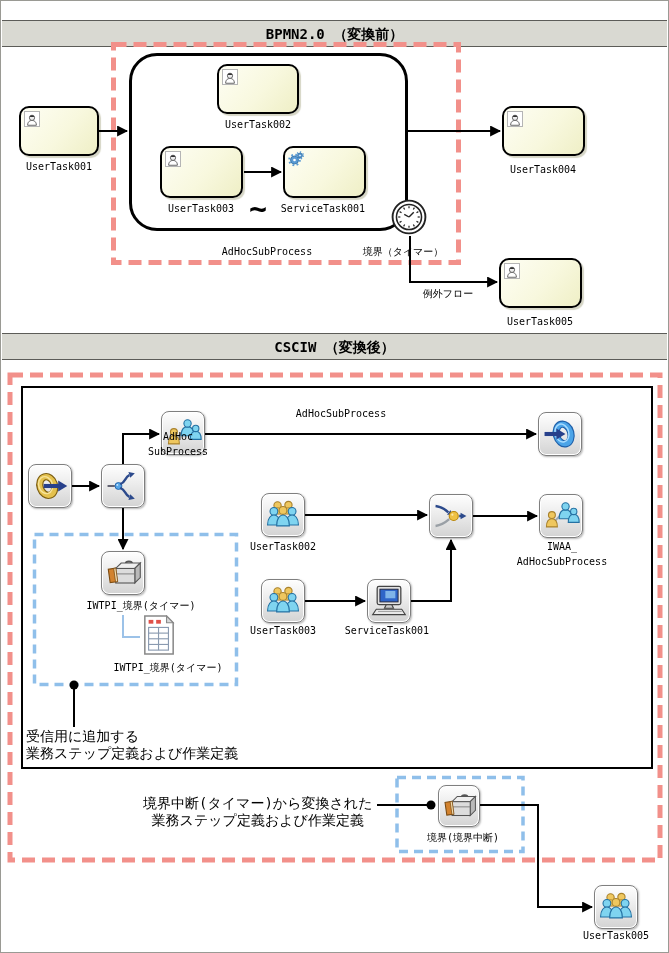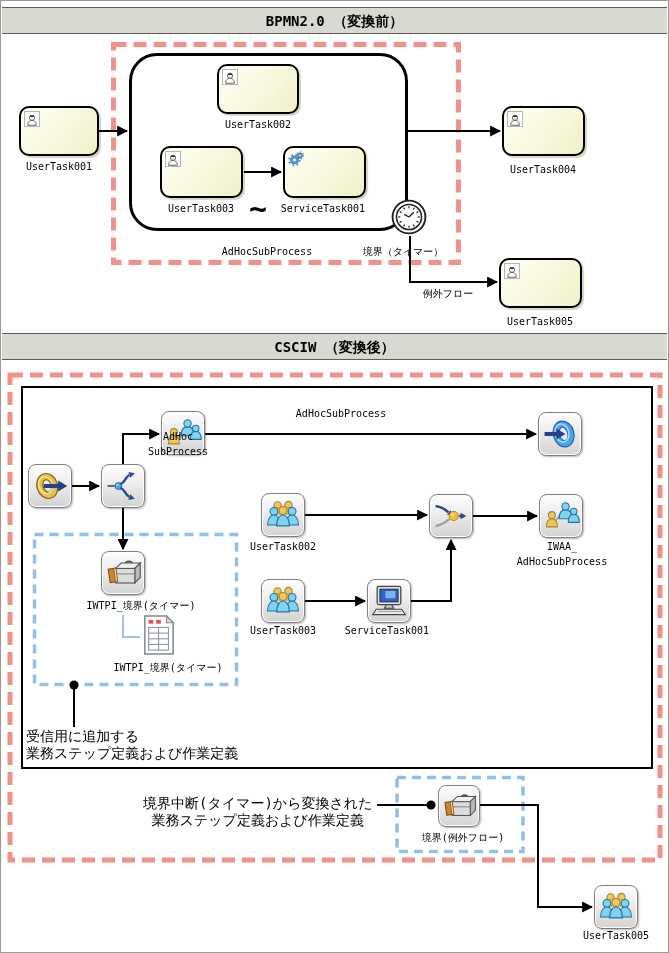--- a/index.html
+++ b/index.html
@@ -28,21 +28,21 @@
           display: flex; align-items: center; justify-content: center; }
   .plain-ico { position: absolute; }
   .blackbox { position: absolute; border: 2px solid #000; background: transparent; }
   svg.overlay { position: absolute; left: 0; top: 0; pointer-events: none; }
 </style>
 </head>
 <body>
 
 <div id="figure">
 
-  <div class="hdr" style="top:6px;">
+  <div class="hdr" style="top:19px;">
     <span>BPMN2.0 （変換前）</span>
   </div>
 
   <div class="task" style="left:18px; top:105px;">
     <span class="corner-ico">
       <svg width="14" height="14" viewBox="0 0 16 16">
         <path d="M3,14 c0,-4.5 3,-5.5 5,-5.5 c2,0 5,1 5,5.5 z" fill="#fff" stroke="#555" stroke-width="1"></path>
         <circle cx="8" cy="5.5" r="3" fill="#eee" stroke="#555" stroke-width="1"></circle>
         <path d="M5.2,4.6 a3,3 0 0 1 5.6,0 z" fill="#333"></path>
       </svg>
@@ -316,21 +316,21 @@
       <polygon points="14,17 20,11 41,11 35,17" fill="#EFEFEF" stroke="#555" stroke-width="1.2"></polygon>
       <polygon points="35,17 41,11 41,27 35,33" fill="#B9B9B9" stroke="#555" stroke-width="1.2"></polygon>
       <rect x="14" y="17" width="21" height="16" fill="#DCDCDC" stroke="#555" stroke-width="1.2"></rect>
       <line x1="14" y1="23" x2="35" y2="23" stroke="#777" stroke-width="1"></line>
       <g transform="rotate(-8 12 26)">
         <rect x="7" y="17" width="8" height="15" fill="#D2822E" stroke="#7A4A12" stroke-width="1.2"></rect>
         <rect x="13" y="17" width="2.4" height="15" fill="#F2DCAE" stroke="#7A4A12" stroke-width="0.8"></rect>
       </g>
     </svg>
   </span>
-  <div class="lb" style="left:462px; top:829px;">境界(例外フロー)</div>
+  <div class="lb" style="left:462px; top:829px;">境界(境界中断)</div>
 
   <span class="ibtn" style="left:593px; top:884px;">
     <svg width="40" height="40" viewBox="0 0 44 44">
       <circle cx="16" cy="11.5" r="4" fill="#EFC75E" stroke="#A9822C" stroke-width="1.2"></circle>
       <circle cx="28" cy="11" r="4" fill="#EFC75E" stroke="#A9822C" stroke-width="1.2"></circle>
       <path d="M10,21 c1,-5 3.5,-7 6,-7 c2.5,0 5,2 6,7 z" fill="#EFC75E" stroke="#A9822C" stroke-width="1"></path>
       <path d="M22,21 c1,-5 3.5,-7 6,-7 c2.5,0 5,2 6,7 z" fill="#EFC75E" stroke="#A9822C" stroke-width="1"></path>
       <circle cx="12" cy="18" r="4.3" fill="#7FD4F0" stroke="#2471A3" stroke-width="1.2"></circle>
       <circle cx="22" cy="17" r="4.3" fill="#EFC75E" stroke="#A9822C" stroke-width="1.2"></circle>
       <circle cx="32" cy="18" r="4.3" fill="#7FD4F0" stroke="#2471A3" stroke-width="1.2"></circle>

